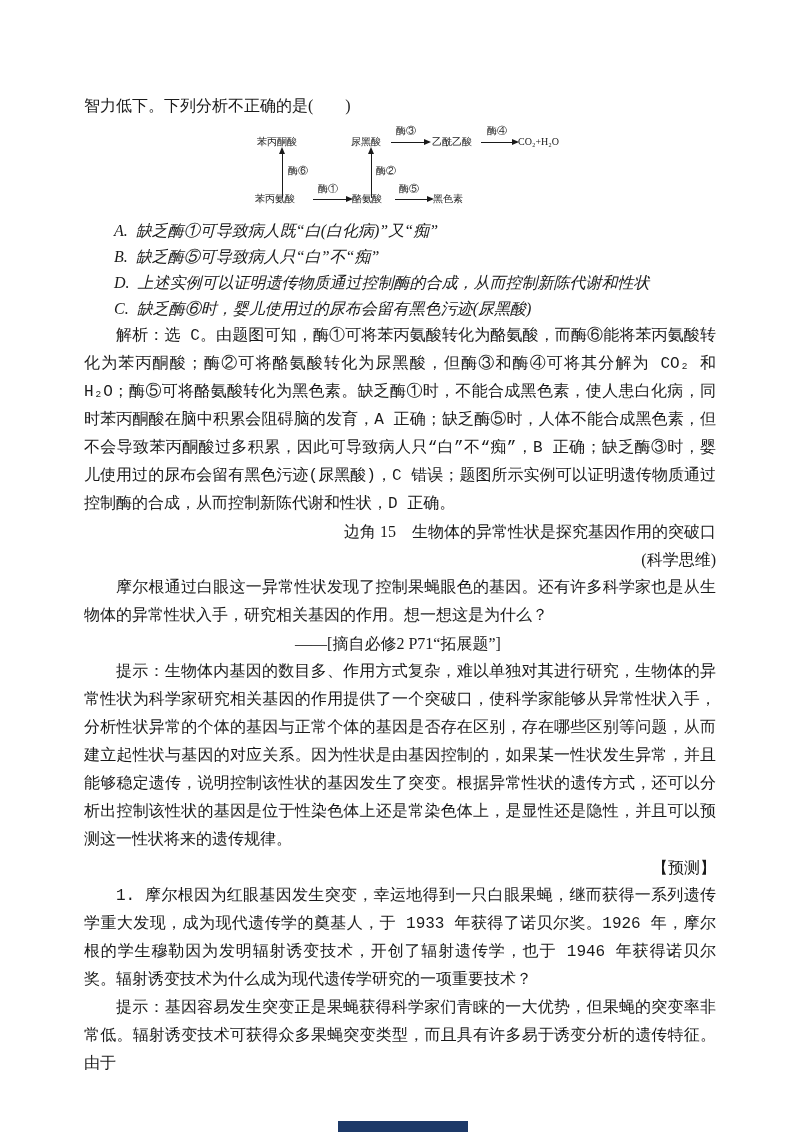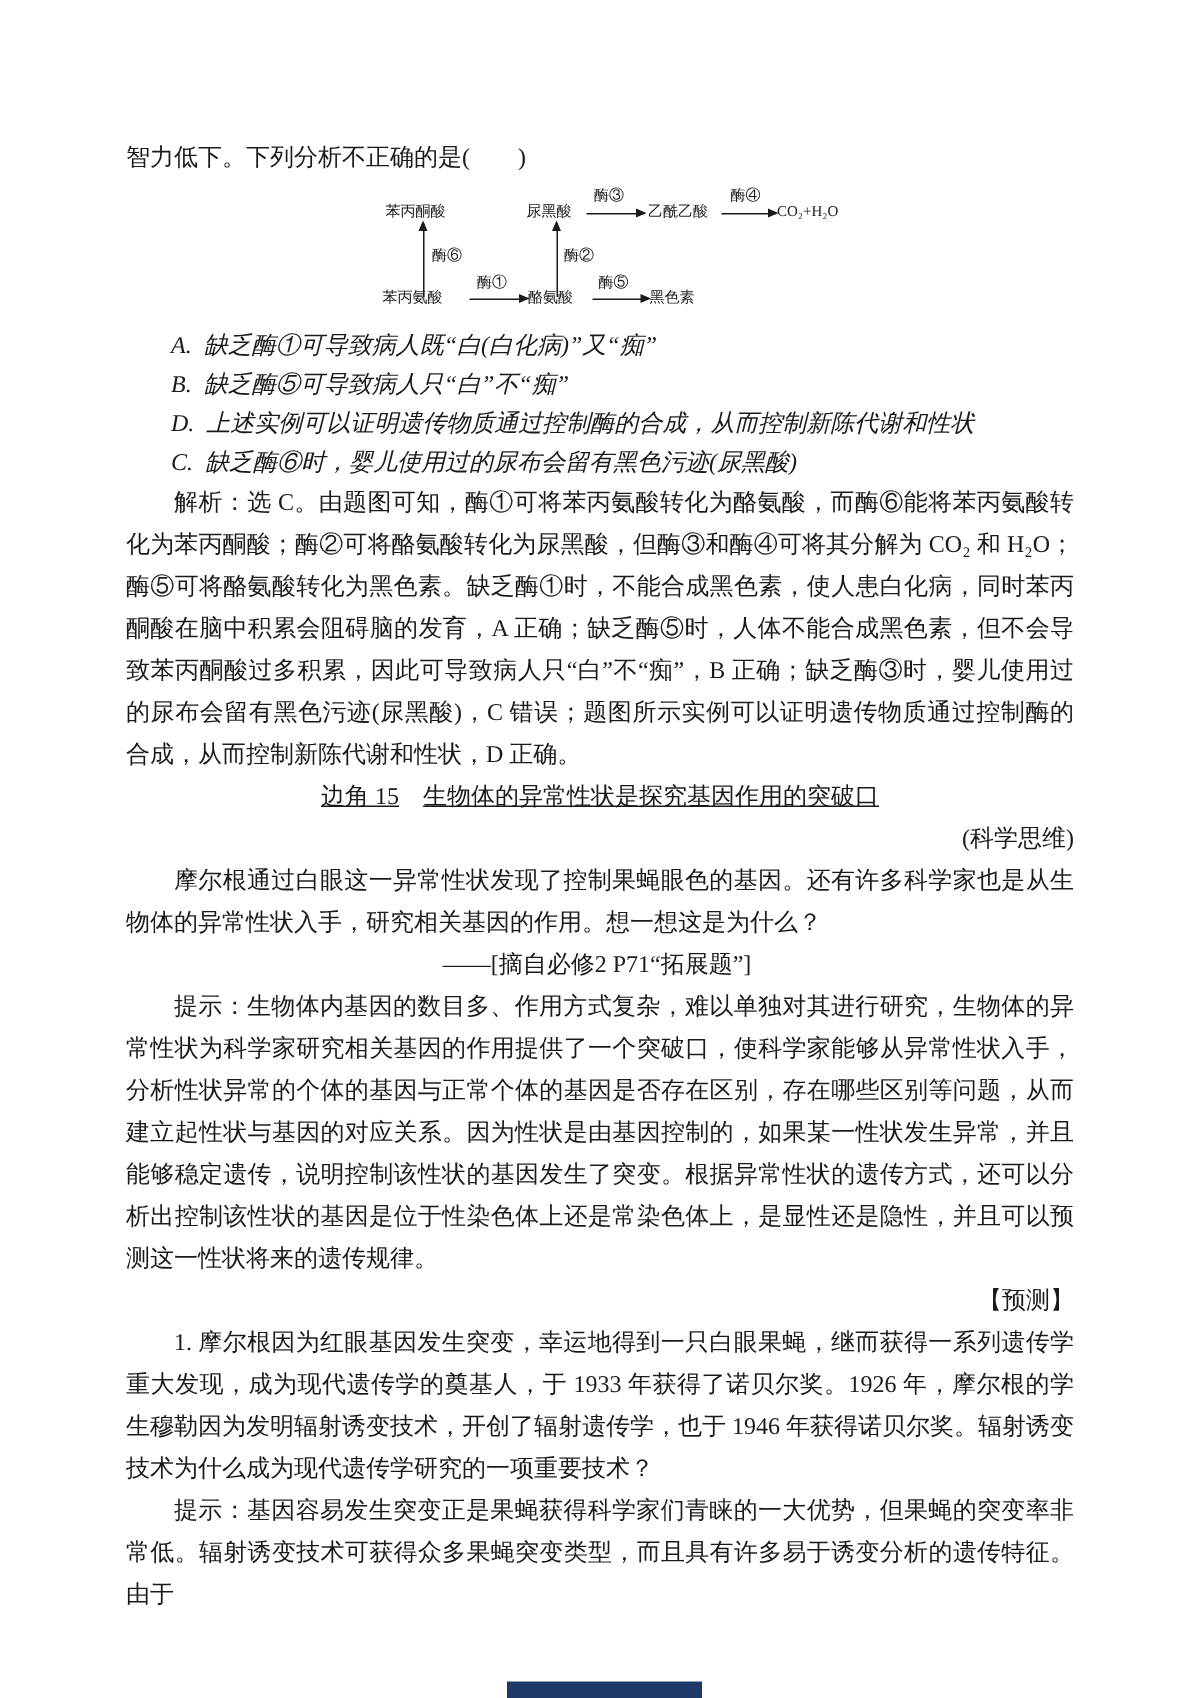--- a/index.html
+++ b/index.html
@@ -26,23 +26,23 @@
   .arr-v { position:absolute; width:0; border-left:1px solid #1a1a1a; }
   .arr-v::after {
     content:""; position:absolute; left:-4px; top:-2px; width:0; height:0;
     border-bottom:7px solid #1a1a1a; border-left:3.5px solid transparent; border-right:3.5px solid transparent;
   }
   
   .options { margin-left:30px; }
   .options p { line-height:26px; text-align:left;font-style:italic; }
   .opt-label { margin-right:0.5em; }
   
-  .para { text-indent:2em; }
+  .para { text-indent:2em;font-family:Liberation Mono, monospace; }
   .analysis { margin-top:2px; }
-  .corner-line { margin-left:34px; text-align:center;text-decoration:underline; }
+  .corner-line { margin-left:34px; text-align:right; }
   .corner-title { margin-left:1em; }
   .center { text-align:right; text-indent:0; }
   .right { text-align:center; text-indent:0; padding-right:4px; }
   .pred-heading { margin-left:32px; text-align:right; }
   
   .bottom-bar { position:absolute; left:338px; top:1121px; width:130px; height:11px; background:#1d3968; }
 </style>
 </head>
 <body>
 

